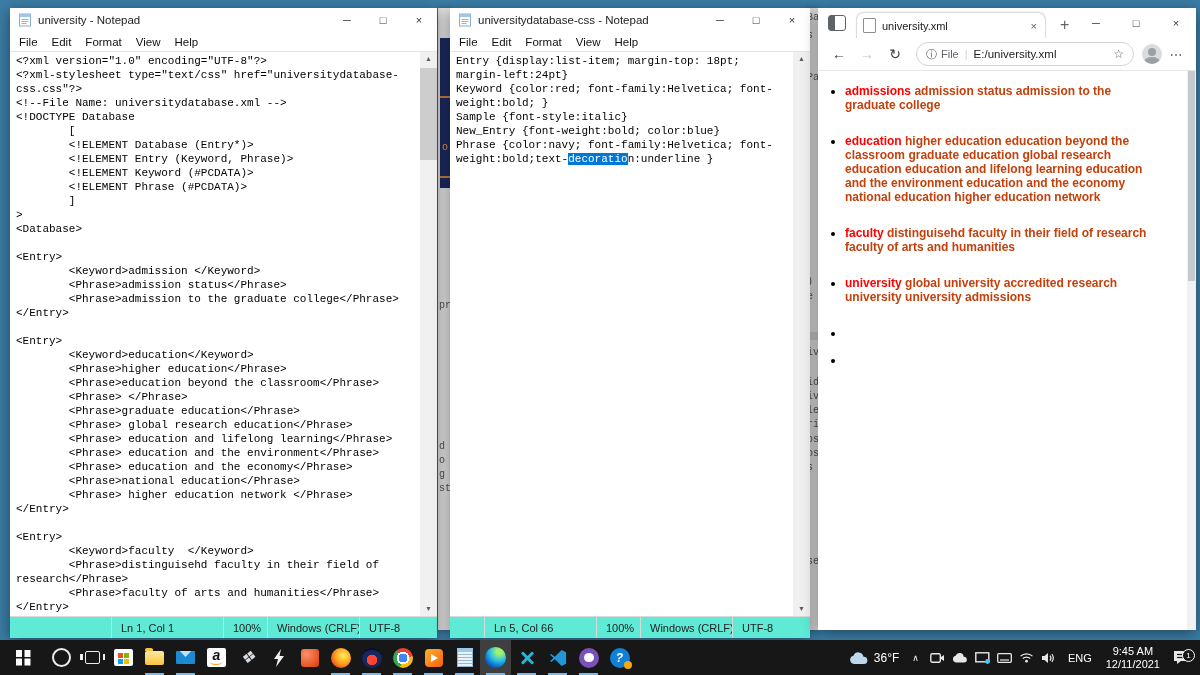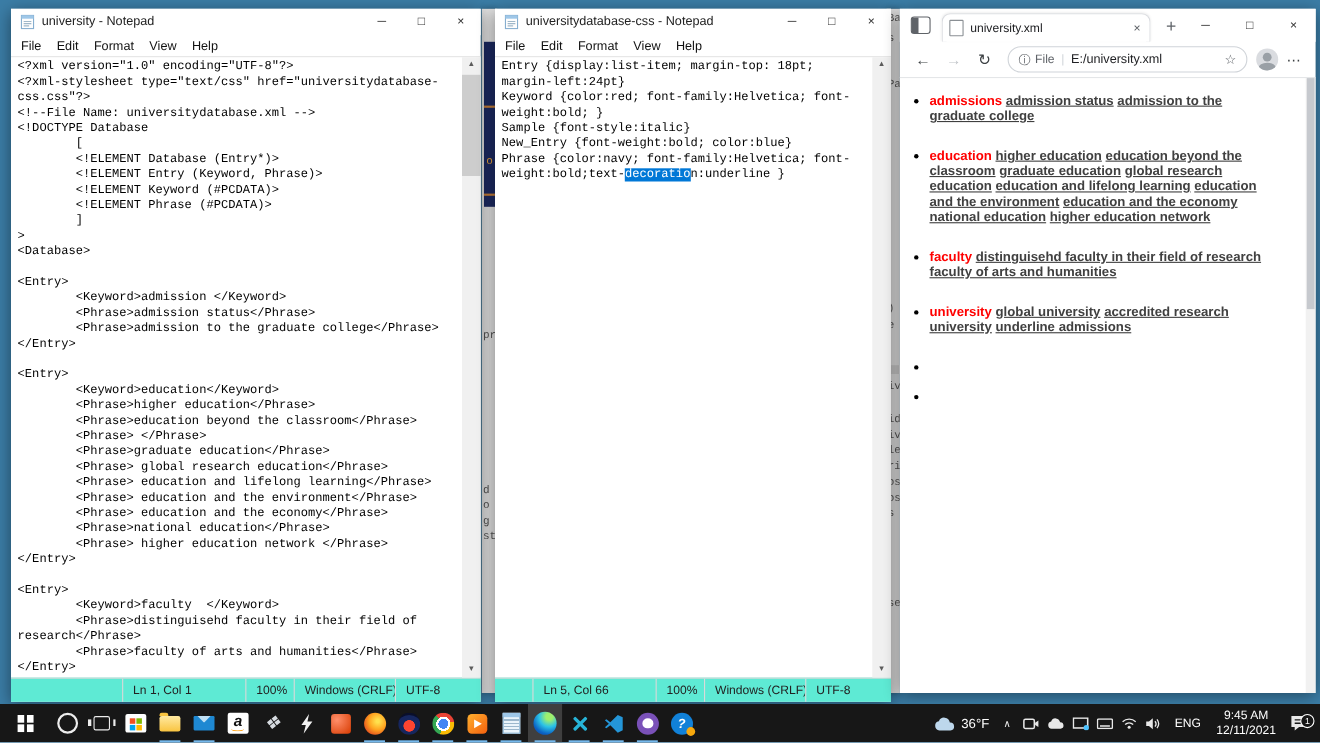--- a/index.html
+++ b/index.html
@@ -67,21 +67,21 @@
   .e-avatar{width:20px;height:20px;border-radius:50%;background:#dadce0;position:relative;overflow:hidden;flex:0 0 auto;}
   .e-avatar::before{content:"";position:absolute;left:6px;top:4px;width:8px;height:8px;border-radius:50%;background:#9aa0a6;}
   .e-avatar::after{content:"";position:absolute;left:2px;top:13px;width:16px;height:10px;border-radius:50%;background:#9aa0a6;}
   .e-dots{border:none;background:transparent;font-size:13px;color:#3c4043;width:24px;padding:0;font-family:inherit;}
   .e-content{flex:1;position:relative;overflow:hidden;font-weight:bold;font-size:12px;}
   .e-content ul{margin:13px 0 0 0;padding:0 0 0 27px;}
   .e-content li{margin-top:22px;line-height:14px;color:#000;padding-right:40px;}
   .e-content li:first-child{margin-top:0;}
   .e-content li.empty{height:5px;}
   .kw{color:#ff0000;}
-  .ph{color:#404040;text-decoration:underline;}
+  .ph{color:#c2410c;}
   .e-scroll{position:absolute;right:0;top:0;bottom:0;width:9px;background:#f1f1f1;}
   .e-scroll .thumb{position:absolute;left:1px;right:1px;top:0;height:210px;background:#c6c9ce;}
 
   
   .taskbar{position:absolute;left:0;bottom:0;width:1200px;height:35px;background:#171717;display:flex;align-items:stretch;z-index:10;color:#fff;}
   .tb-start{width:46px;display:grid;place-items:center;}
   .win-logo{width:15px;height:15px;position:relative;}
   .win-logo::before{content:"";position:absolute;left:0;top:0;width:6.5px;height:6.5px;background:#fff;box-shadow:8.5px 0 #fff,0 8.5px #fff,8.5px 8.5px #fff;}
   .tb-search{width:248px;background:#fff;display:flex;align-items:center;gap:8px;padding:0 10px;border:1px solid #444;box-sizing:border-box;}
   .tb-search-input{border:none;outline:none;background:transparent;flex:1;font-size:12.5px;font-family:inherit;color:#111;min-width:0;}
@@ -162,21 +162,21 @@
     <span class="frag" style="top:283px">e (</span>
     <i class="frag-bar" style="top:324px"></i>
     <span class="frag" style="top:339px">ive</span>
     <span class="frag" style="top:369px">ide</span>
     <span class="frag" style="top:383px">ive</span>
     <span class="frag" style="top:397px">lec</span>
     <span class="frag" style="top:411px">ric</span>
     <span class="frag" style="top:426px">os</span>
     <span class="frag" style="top:440px">os</span>
     <span class="frag" style="top:454px">s A</span>
-    <span class="frag" style="top:536px">se</span>
+    <span class="frag" style="top:548px">se</span>
   </div>
 
   <section class="window" style="left:10px;top:8px;width:427px;height:630px">
     <header class="np-titlebar">
       <span class="np-ico">
         <svg width="14" height="14" viewBox="0 0 14 14">
             <rect x="1.5" y="1" width="11" height="12" fill="#fdfdfd" stroke="#86aecf" stroke-width="1"></rect>
             <rect x="1.5" y="1" width="11" height="3" fill="#9ec7e8"></rect>
             <line x1="3.5" y1="6.5" x2="10.5" y2="6.5" stroke="#9fb7c9" stroke-width="1"></line>
             <line x1="3.5" y1="8.5" x2="10.5" y2="8.5" stroke="#9fb7c9" stroke-width="1"></line>
@@ -351,21 +351,21 @@
         </li>
         <li>
           <span class="kw">faculty</span>
           <span class="ph">distinguisehd faculty in their field of research</span>
           <span class="ph">faculty of arts and humanities</span>
         </li>
         <li>
           <span class="kw">university</span>
           <span class="ph">global university</span>
           <span class="ph">accredited research university</span>
-          <span class="ph">underline admissions</span>
+          <span class="ph">university admissions</span>
         </li>
         <li class="empty"></li>
         <li class="empty"></li>
       </ul>
       <div class="e-scroll">
           <span class="thumb"></span>
         </div>
     </div>
   </section>
 

